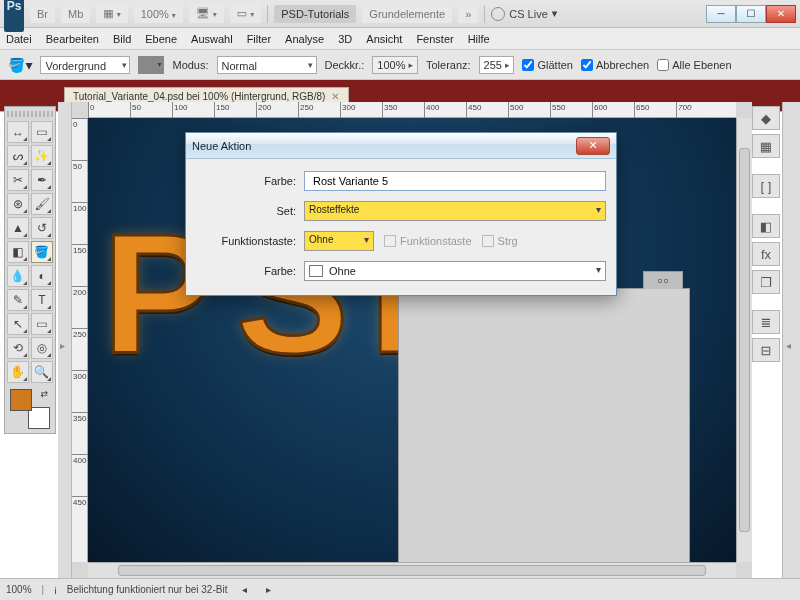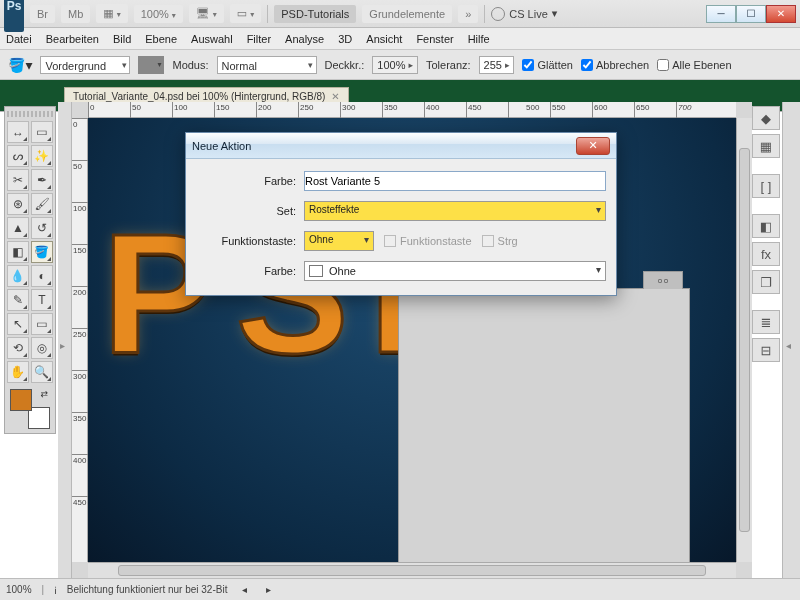--- a/index.html
+++ b/index.html
@@ -26,21 +26,21 @@
   .drop{border:1px solid #aaa;background:#fff;padding:1px 18px 1px 4px;position:relative;height:18px;line-height:16px;font-size:11px;}
   .drop::after{content:"▾";position:absolute;right:3px;top:0;font-size:9px;color:#555;}
   .swatch{width:26px;height:18px;border:1px solid #888;background:#888;}
   .swatch::after{content:"▾";font-size:8px;margin-left:18px;color:#444;}
   .numbox{border:1px solid #aaa;background:#eee;padding:1px 4px;height:18px;display:flex;align-items:center;}
   .numbox::after{content:"▸";margin-left:3px;font-size:9px;color:#555;}
   .cbox{display:flex;align-items:center;gap:3px;}
   .cbox input{width:12px;height:12px;}
 
   
-  .doctabbar{height:32px;background:#14532d;border-bottom:1px solid #b3b3b3;display:flex;align-items:center;padding-left:64px;font-size:10px;}
+  .doctabbar{height:32px;background:#7f1d1d;border-bottom:1px solid #b3b3b3;display:flex;align-items:center;padding-left:64px;font-size:10px;}
   .doctab{background:#ece8da;border:1px solid #b5b29e;border-bottom:none;padding:3px 8px;display:flex;align-items:center;gap:6px;color:#333;}
   .doctab .xclose{color:#888;font-size:10px;}
 
   
   .main{position:absolute;left:0;right:0;top:102px;bottom:22px;}
   .toolbox{position:absolute;left:4px;top:4px;width:52px;background:#d9d9d9;border:1px solid #aaa;padding:4px 2px;}
   .toolbox .handle{height:6px;background:repeating-linear-gradient(90deg,#b5b5b5 0 2px,#d9d9d9 2px 4px);margin-bottom:4px;}
   .toolgrid{display:grid;grid-template-columns:22px 22px;gap:2px;}
   .tool{width:22px;height:22px;border:1px solid #bbb;background:#e7e7e7;display:flex;align-items:center;justify-content:center;font-size:12px;color:#444;position:relative;}
   .tool.sel{background:#f2efe0;border-color:#9a9780;}
@@ -82,21 +82,21 @@
   .paneltab{position:absolute;top:-18px;right:6px;width:40px;height:18px;background:#bfbfbf;border:1px solid #9a9a9a;border-bottom:none;display:flex;align-items:center;justify-content:center;gap:2px;}
   .paneltab span{width:4px;height:4px;border:1px solid #777;border-radius:1px;}
 
   
   .dialog{position:absolute;left:185px;top:132px;width:432px;background:#eee;border:1px solid #6a8aaa;box-shadow:0 4px 18px rgba(0,0,0,.4);}
   .dlg-title{height:26px;background:linear-gradient(#fcfefe,#dbe8f4 45%,#c9def0 46%,#d7e8f6);border-bottom:1px solid #a9c2d8;display:flex;align-items:center;padding:0 6px;font-size:11px;color:#123;}
   .dlg-title .xbtn{margin-left:auto;width:34px;height:18px;border-radius:3px;background:linear-gradient(#eda69a,#c8442e);border:1px solid #a43;color:#fff;display:flex;align-items:center;justify-content:center;font-size:11px;}
   .dlg-body{display:flex;padding:12px 10px 14px;gap:14px;}
   .dlg-form{flex:1;display:grid;grid-template-columns:100px 1fr;row-gap:10px;column-gap:8px;align-items:center;font-size:11px;color:#222;}
   .dlg-form label{text-align:right;}
-  .txtin{border:1px solid #8aa8c8;background:#fff;height:20px;padding:2px 0;font-size:11px;width:100%;}
+  .txtin{border:1px solid #8aa8c8;background:#fff;height:20px;padding:2px 8px;font-size:11px;width:100%;}
   .combo{border:1px solid #999;background:#fde047;height:20px;padding:2px 18px 2px 4px;font-size:10px;width:100%;position:relative;}
   .combo::after{content:"▾";position:absolute;right:4px;top:2px;font-size:10px;color:#444;}
   .combo.small{width:70px;}
   .row-fk{display:flex;align-items:center;gap:10px;}
   .chk-dis{display:flex;align-items:center;gap:4px;color:#9a9a9a;}
   .chk-dis .box{width:12px;height:12px;border:1px solid #bbb;background:#eee;}
   .colorcombo{display:flex;align-items:center;gap:6px;border:1px solid #999;background:#fff;height:20px;padding:2px 18px 2px 4px;width:100%;position:relative;font-size:11px;}
   .colorcombo .sw{width:14px;height:12px;border:1px solid #777;background:#fff;}
   .colorcombo::after{content:"▾";position:absolute;right:4px;top:2px;font-size:10px;color:#444;}
   .dlg-btns{display:flex;flex-direction:column;gap:6px;width:90px;}
@@ -245,21 +245,21 @@
         <div class="lbl" style="left: 212px;">250</div>
         <div class="tick" style="left: 252px;"></div>
         <div class="lbl" style="left: 254px;">300</div>
         <div class="tick" style="left: 294px;"></div>
         <div class="lbl" style="left: 296px;">350</div>
         <div class="tick" style="left: 336px;"></div>
         <div class="lbl" style="left: 338px;">400</div>
         <div class="tick" style="left: 378px;"></div>
         <div class="lbl" style="left: 380px;">450</div>
         <div class="tick" style="left: 420px;"></div>
-        <div class="lbl" style="left: 438px;">500</div>
+        <div class="lbl" style="left: 422px;">500</div>
         <div class="tick" style="left: 462px;"></div>
         <div class="lbl" style="left: 464px;">550</div>
         <div class="tick" style="left: 504px;"></div>
         <div class="lbl" style="left: 506px;">600</div>
         <div class="tick" style="left: 546px;"></div>
         <div class="lbl" style="left: 548px;">650</div>
         <div class="tick" style="left: 588px;"></div>
         <div class="lbl" style="left: 590px; font-style: italic;">700</div>
       </div>
     <div class="ruler-v" id="rv">

